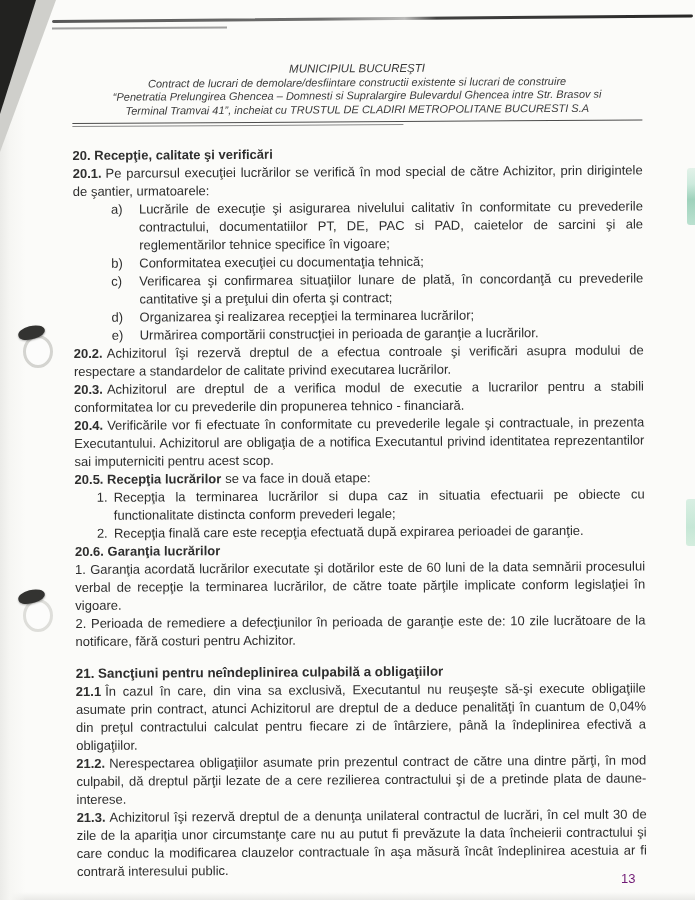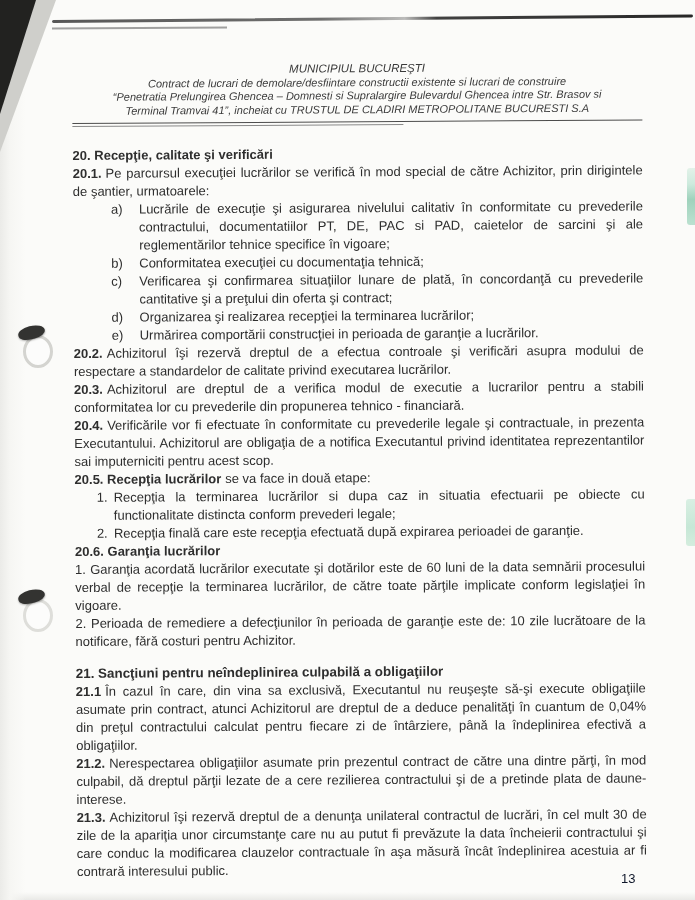--- a/index.html
+++ b/index.html
@@ -57,21 +57,21 @@
   p.para{margin:0;text-align:justify;}
   .sec-title{margin:0;font-weight:bold;}
   .sec-title.gap{margin-top:14px;font-size:13.4px;}
   b.lead{margin-right:4px;}
   .li{display:flex;margin-left:38px;}
   .li .marker{flex:0 0 28px;}
   .li .itext{flex:1;text-align:justify;}
   .stage{display:flex;margin-left:22px;}
   .stage .marker{flex:0 0 17px;}
   .stage .itext{flex:1;text-align:justify;}
-  .pagenum{position:absolute;left:621px;top:871px;font-size:13px;color:#0f172a;z-index:6;}
+  .pagenum{position:absolute;left:621px;top:871px;font-size:13px;color:#701a75;z-index:6;}
 </style>
 </head>
 <body>
 
 <div class="page">
 
   <div class="corner-shadow"></div>
   <div class="corner-dark"></div>
   <div class="topline"></div>
   <div class="topline2"></div>

